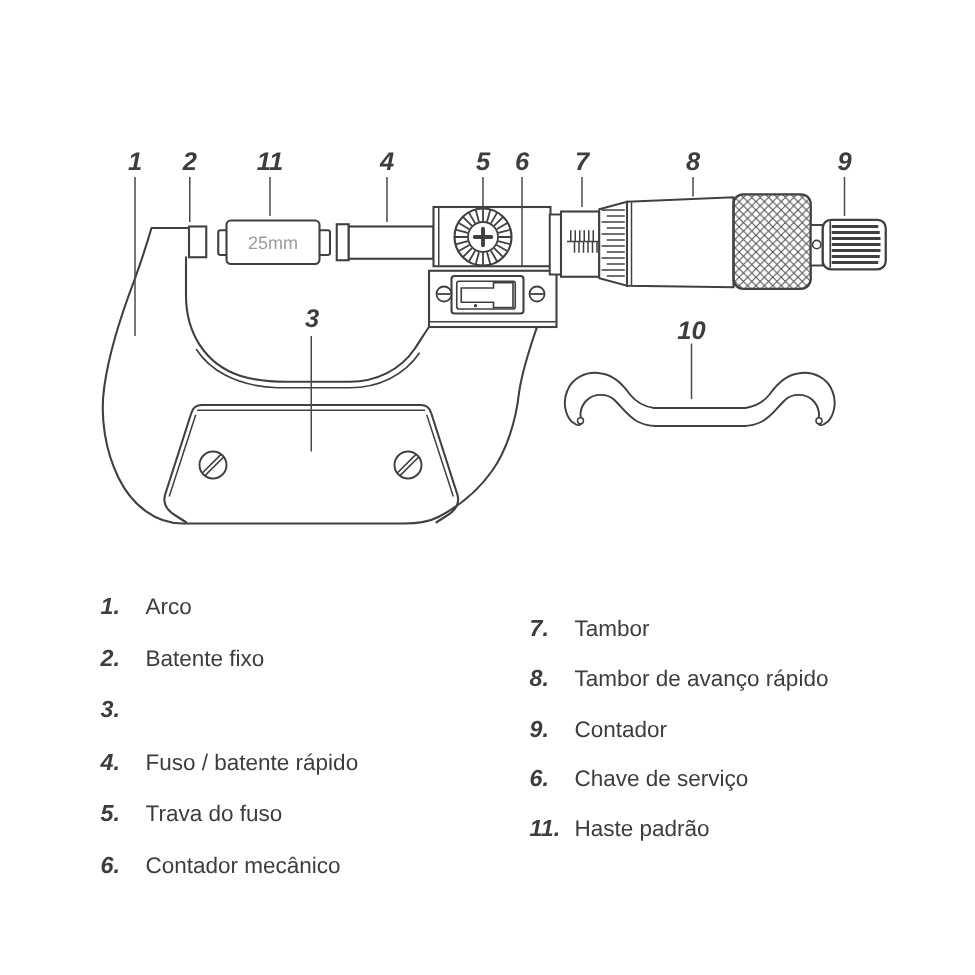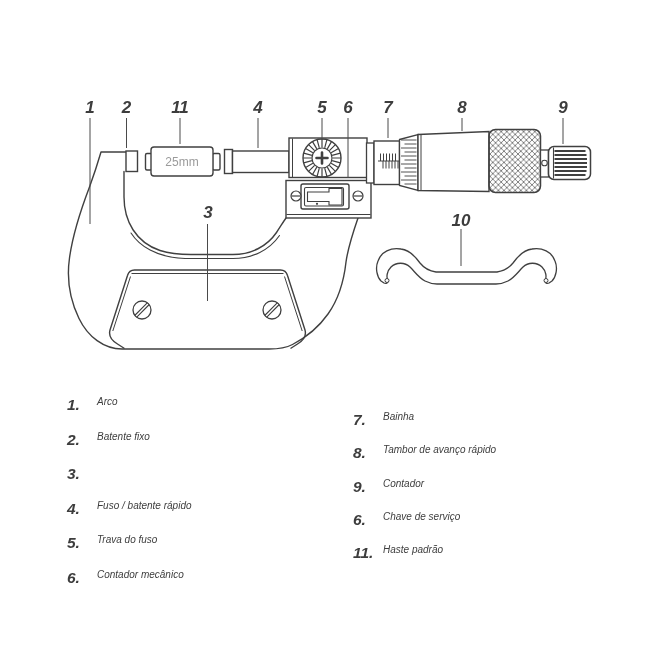--- a/index.html
+++ b/index.html
@@ -8,21 +8,21 @@
   #diagram-svg{position:absolute;left:0;top:0;}
   .callout{font:italic bold 17px "Liberation Sans",sans-serif;fill:#3d3d3d;}
   .rod-label{font:12px "Liberation Sans",sans-serif;fill:#9b9b9b;}
   .legend-col{position:absolute;display:flex;flex-direction:column;}
   #legend-left{left:67px;top:396px;}
   #legend-right{left:353px;top:411px;}
   #legend-left .legend-row{height:34.6px;}
   #legend-right .legend-row{height:33.3px;}
   .legend-row{display:flex;align-items:flex-start;}
   .legend-num{flex:0 0 30px;font-style:italic;font-weight:bold;font-size:15.5px;color:#3d3d3d;}
-  .legend-label{font-style:italic;font-size:10px;color:#3d3d3d;white-space:nowrap;}
+  .legend-label{font-size:15px;color:#3d3d3d;white-space:nowrap;}
 </style>
 </head>
 <body>
 
 <div id="canvas">
 
   <svg id="diagram-svg" width="650" height="392" viewBox="0 0 650 392">
     <defs>
       <pattern id="knurlpat" width="5.6" height="5.6" patternUnits="userSpaceOnUse">
         <path d="M0,0 L5.6,5.6 M5.6,0 L0,5.6" stroke="#4d4d4d" stroke-width="0.7" fill="none"></path>
@@ -215,21 +215,21 @@
     </div>
     <div class="legend-row">
       <span class="legend-num">6.</span>
       <span class="legend-label">Contador mecânico</span>
     </div>
   </div>
 
   <div id="legend-right" class="legend-col">
     <div class="legend-row">
       <span class="legend-num">7.</span>
-      <span class="legend-label">Bainha</span>
+      <span class="legend-label">Tambor</span>
     </div>
     <div class="legend-row">
       <span class="legend-num">8.</span>
       <span class="legend-label">Tambor de avanço rápido</span>
     </div>
     <div class="legend-row">
       <span class="legend-num">9.</span>
       <span class="legend-label">Contador</span>
     </div>
     <div class="legend-row">

